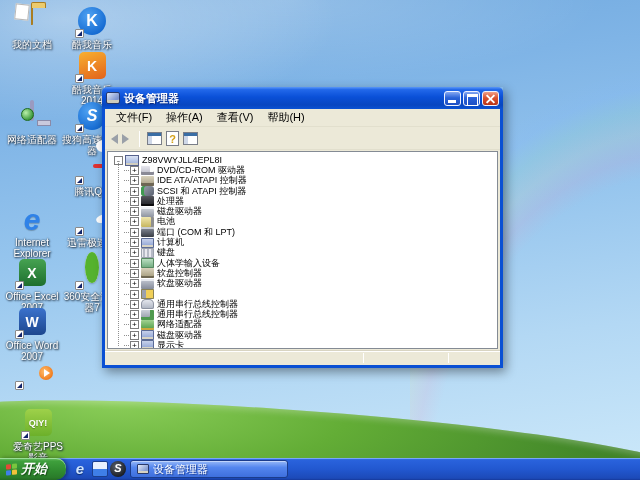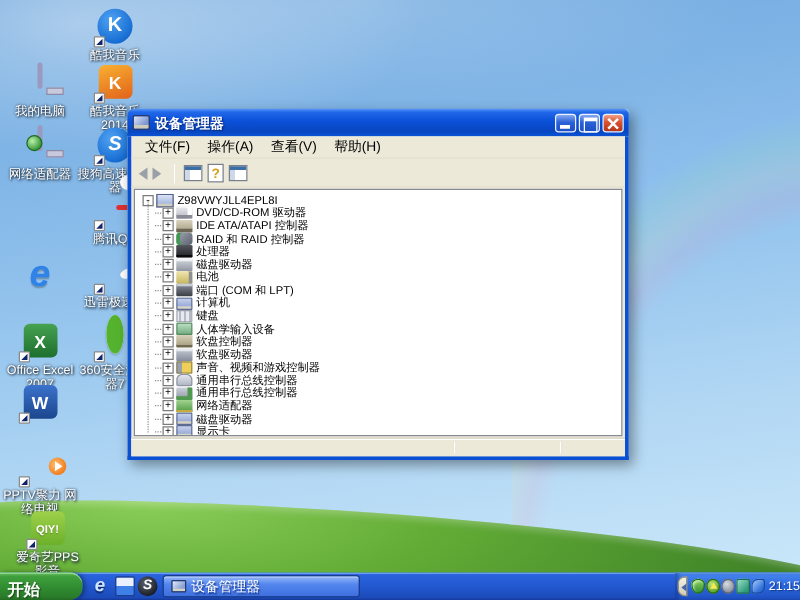--- a/index.html
+++ b/index.html
@@ -134,25 +134,25 @@
   .i-usb  { background:linear-gradient(180deg,#ccd1da,#8d93a0); box-shadow:inset -4px -3px 0 #4f9a4f; }
   .i-net  { background:linear-gradient(180deg,#a2d290,#4d9a44); box-shadow:inset 0 -2px 0 #caa93e; }
   .statusbar { position:absolute; left:0; right:0; bottom:0; height:15px; background:#ECE9D8;
          border-top:1px solid #d8d4c2; box-shadow:inset 0 1px 0 #fff; }
   .st-div { position:absolute; top:2px; bottom:2px; width:1px; background:#b8b4a2; border-right:1px solid #fff; }
 
   
   .taskbar { position:absolute; left:0; bottom:0; width:640px; height:22px; z-index:50;
          background:linear-gradient(180deg,#4b86ee 0%,#2a63dd 8%,#2258d0 50%,#1c4ab8 92%,#15389a 100%);
          box-shadow:inset 0 1px 0 #7aa6f6; }
-  .start { position:absolute; left:0; top:0; height:22px; width:66px; display:flex; 
+  .start { position:absolute; left:0; top:0; height:22px; width:66px; display:flex; align-items:center;
          gap:4px; padding-left:6px; border-radius:0 10px 10px 0; cursor:pointer;
          background:linear-gradient(180deg,#72c36e 0%,#3fa03c 14%,#2f8a2f 60%,#2a7c2a 88%,#236b23 100%);
          box-shadow:inset 0 1px 0 #9ade96, 2px 0 4px rgba(0,0,0,.4);
-         color:#fff; font-weight:bold; font-size:13px; text-shadow:1px 1px 1px #1a4f1a;flex-direction:column; }
+         color:#fff; font-weight:bold; font-style:italic; font-size:13px; text-shadow:1px 1px 1px #1a4f1a; }
   .flag { width:11px; height:11px; display:grid; grid-template-columns:5px 5px; grid-gap:1px; transform:skewY(-6deg); }
   .flag i { border-radius:1px; }
   .f-r{background:#e24a38;} .f-g{background:#79c63f;} .f-b{background:#3f7fe8;} .f-y{background:#f2c23a;}
   .ql { position:absolute; top:3px; width:16px; height:16px; cursor:pointer; text-align:center; }
   .ql-ie { color:#cfe4ff; font-size:15px; line-height:16px; font-weight:bold; font-style:italic;
          text-shadow:0 1px 1px #0a2a6a; }
   .ql-desk { background:linear-gradient(180deg,#e8f0ff 0 7px,#3f7fe8 7px); border:1px solid #1c3f8e; border-radius:2px; }
   .ql-sogou { background:radial-gradient(circle at 40% 35%,#59616e,#14171d 80%); border-radius:50%;
          color:#fff; font-size:11px; line-height:15px; font-weight:bold; font-style:italic; }
   .taskbtn { position:absolute; left:130px; top:2px; width:158px; height:18px; display:flex; align-items:center;
@@ -183,32 +183,32 @@
          box-shadow:inset 0 0 0 1px #1a4a9a; }
   .clock { margin-left:2px; color:#fff; font-size:10px; text-shadow:1px 1px 1px #12348a; }
 </style>
 </head>
 <body>
 
 <div id="desktop">
   <div class="rainbow"></div>
   <div class="grass"></div>
 
+  <div class="dicon" style="left:2px;top:7px">
+    <div class="ic"><span class="i-folder"></span></div>
+    <div class="lbl">我的文档</div>
+  </div>
   <div class="dicon" style="left:62px;top:7px">
     <div class="ic">
         <span class="badge c-kuwo">
           <span>K</span>
         </span>
         <span class="sc"></span>
       </div>
     <div class="lbl">酷我音乐</div>
-  </div>
-  <div class="dicon" style="left:2px;top:52px">
-    <div class="ic"><span class="i-screen"></span></div>
-    <div class="lbl">我的电脑</div>
   </div>
   <div class="dicon" style="left:62px;top:52px">
     <div class="ic">
         <span class="sq c-kuwo14">
           <span>K</span>
         </span>
         <span class="sc"></span>
       </div>
     <div class="lbl">酷我音乐 2014</div>
   </div>
@@ -224,20 +224,21 @@
         <span class="sc"></span>
       </div>
     <div class="lbl">搜狗高速浏览器</div>
   </div>
   <div class="dicon" style="left:62px;top:154px">
     <div class="ic"><span class="i-qq"></span><span class="sc"></span></div>
     <div class="lbl">腾讯QQ</div>
   </div>
   <div class="dicon" style="left:2px;top:205px">
     <div class="ic"><span class="i-e">e</span></div>
+    <div class="lbl">Internet Explorer</div>
   </div>
   <div class="dicon" style="left:62px;top:205px">
     <div class="ic"><span class="i-xl"></span><span class="sc"></span></div>
     <div class="lbl">迅雷极速版</div>
   </div>
   <div class="dicon" style="left:2px;top:259px">
     <div class="ic">
         <span class="sq c-excel">
           <span>X</span>
         </span>
@@ -249,24 +250,24 @@
     <div class="ic"><span class="i-360"></span><span class="sc"></span></div>
     <div class="lbl">360安全浏览器7</div>
   </div>
   <div class="dicon" style="left:2px;top:308px">
     <div class="ic">
         <span class="sq c-word">
           <span>W</span>
         </span>
         <span class="sc"></span>
       </div>
+    <div class="lbl">Office Word 2007</div>
   </div>
   <div class="dicon" style="left:2px;top:359px">
     <div class="ic"><span class="i-pptv"></span><span class="sc"></span></div>
-    <div class="lbl">PPTV聚力 网络电视</div>
   </div>
   <div class="dicon" style="left:8px;top:409px">
     <div class="ic">
         <span class="sq c-iqiyi">
           <span>QIY!</span>
         </span>
         <span class="sc"></span>
       </div>
     <div class="lbl">爱奇艺PPS 影音</div>
   </div>
@@ -307,21 +308,21 @@
               <span>DVD/CD-ROM 驱动器</span>
             </div>
           <div class="trow child">
               <span class="plus">+</span>
               <span class="dev i-ide"></span>
               <span>IDE ATA/ATAPI 控制器</span>
             </div>
           <div class="trow child">
               <span class="plus">+</span>
               <span class="dev i-scsi"></span>
-              <span>RAID 和 RAID 控制器</span>
+              <span>SCSI 和 ATAPI 控制器</span>
             </div>
           <div class="trow child">
               <span class="plus">+</span>
               <span class="dev i-cpu"></span>
               <span>处理器</span>
             </div>
           <div class="trow child">
               <span class="plus">+</span>
               <span class="dev i-disk"></span>
               <span>磁盘驱动器</span>
@@ -357,21 +358,20 @@
               <span>软盘控制器</span>
             </div>
           <div class="trow child">
               <span class="plus">+</span>
               <span class="dev i-fdd"></span>
               <span>软盘驱动器</span>
             </div>
           <div class="trow child">
               <span class="plus">+</span>
               <span class="dev i-snd"></span>
-              <span>声音、视频和游戏控制器</span>
             </div>
           <div class="trow child">
               <span class="plus">+</span>
               <span class="dev i-mouse"></span>
               <span>通用串行总线控制器</span>
             </div>
           <div class="trow child">
               <span class="plus">+</span>
               <span class="dev i-usb"></span>
               <span>通用串行总线控制器</span>
@@ -410,23 +410,14 @@
         </span>
       <span>开始</span>
     </div>
     <span class="ql ql-ie" style="left:72px">e</span>
     <span class="ql ql-desk" style="left:92px"></span>
     <span class="ql ql-sogou" style="left:110px">S</span>
     <div class="taskbtn">
       <span class="tb-mini"></span>
       <span>设备管理器</span>
     </div>
-    <div class="tray">
-      <span class="chev"></span>
-      <span class="tico t-shield"></span>
-      <span class="tico t-up"></span>
-      <span class="tico t-gray"></span>
-      <span class="tico t-teal"></span>
-      <span class="tico t-bird"></span>
-      <span class="clock">21:15</span>
-    </div>
   </div>
 </div>
 
 </body></html>

